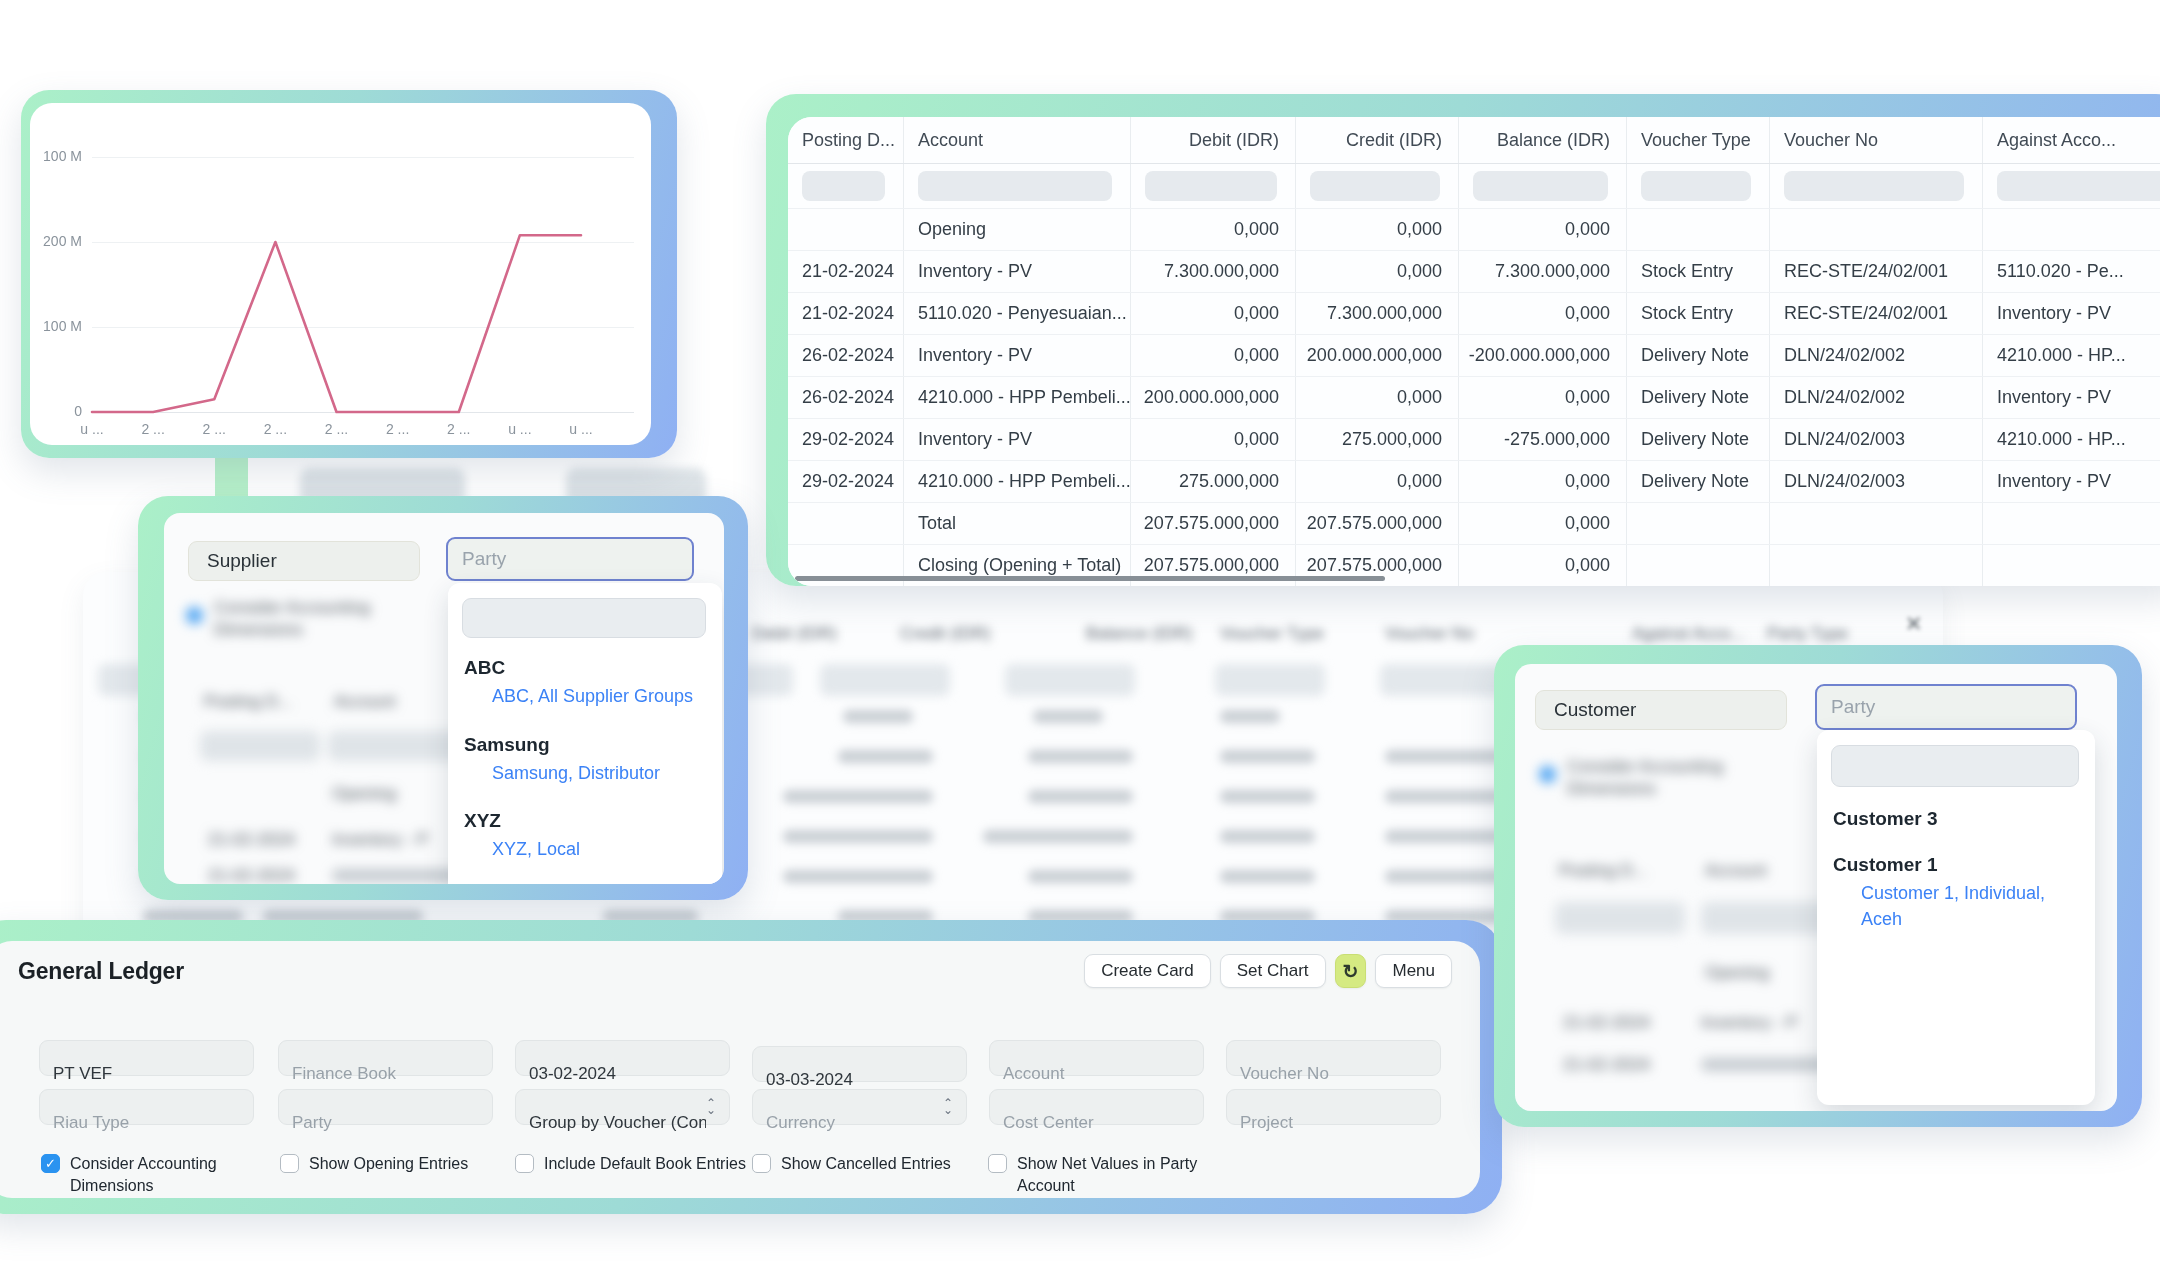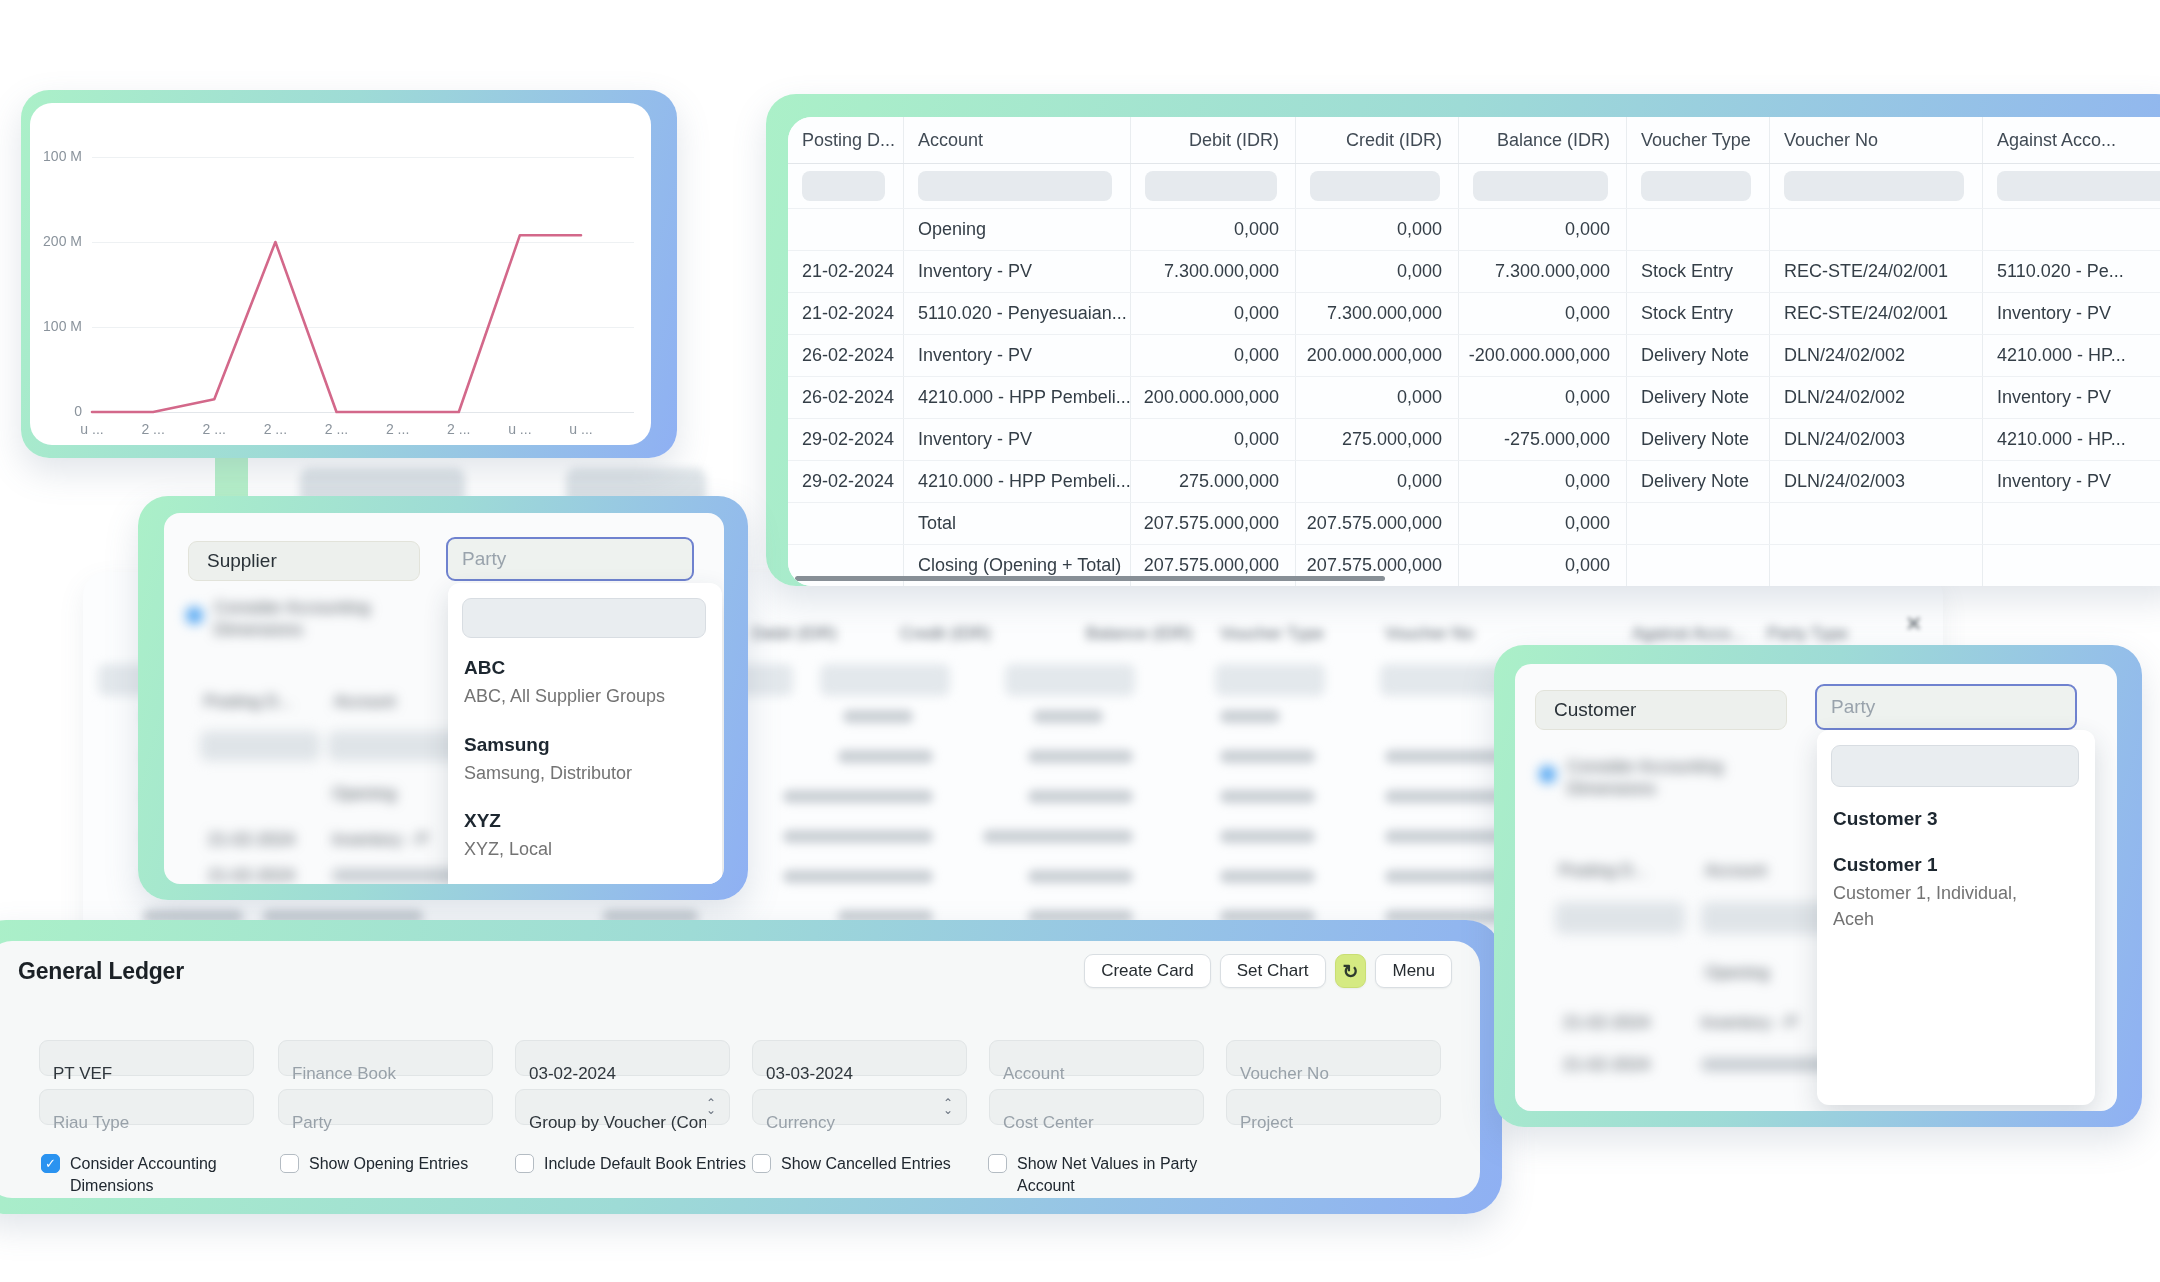--- a/index.html
+++ b/index.html
@@ -65,21 +65,21 @@
   .party-input{position:absolute;background:#eef2ef;border:2px solid #6f82cf;border-radius:9px;
                font-size:19px;color:#2a3238;padding:0 14px;box-sizing:border-box;outline:none;
                font-family:"Liberation Sans",sans-serif;}
   .party-input::placeholder{color:#99a3ac;}
   .dropdown{position:absolute;background:#ffffff;border-radius:12px;
             box-shadow:0 10px 26px rgba(40,55,75,.16);z-index:3;}
   .dd-search{position:absolute;left:14px;top:15px;background:#e9edf0;border:1px solid #d8dde2;border-radius:9px;box-sizing:border-box;}
   .opts{position:absolute;left:16px;right:14px;}
   .opt{margin-bottom:24px;cursor:pointer;}
   .opt-name{font-size:19px;font-weight:bold;color:#1d2730;margin-bottom:5px;}
-  .opt-desc{font-size:18px;color:#737373;line-height:1.42;}
+  .opt-desc{font-size:18px;color:#3b82f6;line-height:1.42;margin-left:28px;}
 
   
   #gl-card{left:-30px;top:920px;width:1532px;height:294px;border-radius:36px;
            padding:21px 22px 16px 16px;box-sizing:border-box;z-index:4;}
   #gl-card .card-inner{border-radius:26px;background:#f6f8f8;}
   #gl-title{position:absolute;left:32px;top:17px;font-size:23px;font-weight:bold;color:#1b2126;letter-spacing:-.2px;}
   #gl-buttons{position:absolute;right:28px;top:13px;display:flex;gap:9px;}
   .btn{height:34px;background:#fff;border:1px solid #d9dee2;border-radius:9px;display:flex;align-items:center;
        padding:0 16px;font-size:17px;color:#262c31;box-shadow:0 1px 2px rgba(0,0,0,.05);cursor:pointer;white-space:nowrap;box-sizing:border-box;}
   .btn-icon{padding:0 7px;background:#d5ea82;border-color:#c9de74;font-size:19px;color:#2e3a2e;font-weight:bold;}
@@ -433,21 +433,21 @@
       <div style="position:absolute;inset:0;">
           <div class="gl-pill filled" style="left: 53px; top: 99px;">
             <div class="gl-pill-text">PT VEF</div>
           </div>
           <div class="gl-pill" style="left: 292px; top: 99px;">
             <div class="gl-pill-text">Finance Book</div>
           </div>
           <div class="gl-pill filled" style="left: 529px; top: 99px;">
             <div class="gl-pill-text">03-02-2024</div>
           </div>
-          <div class="gl-pill filled" style="left: 766px; top: 99px;">
+          <div class="gl-pill filled" style="left: 766px; top: 105px;">
             <div class="gl-pill-text">03-03-2024</div>
           </div>
           <div class="gl-pill" style="left: 1003px; top: 99px;">
             <div class="gl-pill-text">Account</div>
           </div>
           <div class="gl-pill" style="left: 1240px; top: 99px;">
             <div class="gl-pill-text">Voucher No</div>
           </div>
           <div class="gl-pill" style="left: 53px; top: 148px;">
             <div class="gl-pill-text">Riau Type</div>

